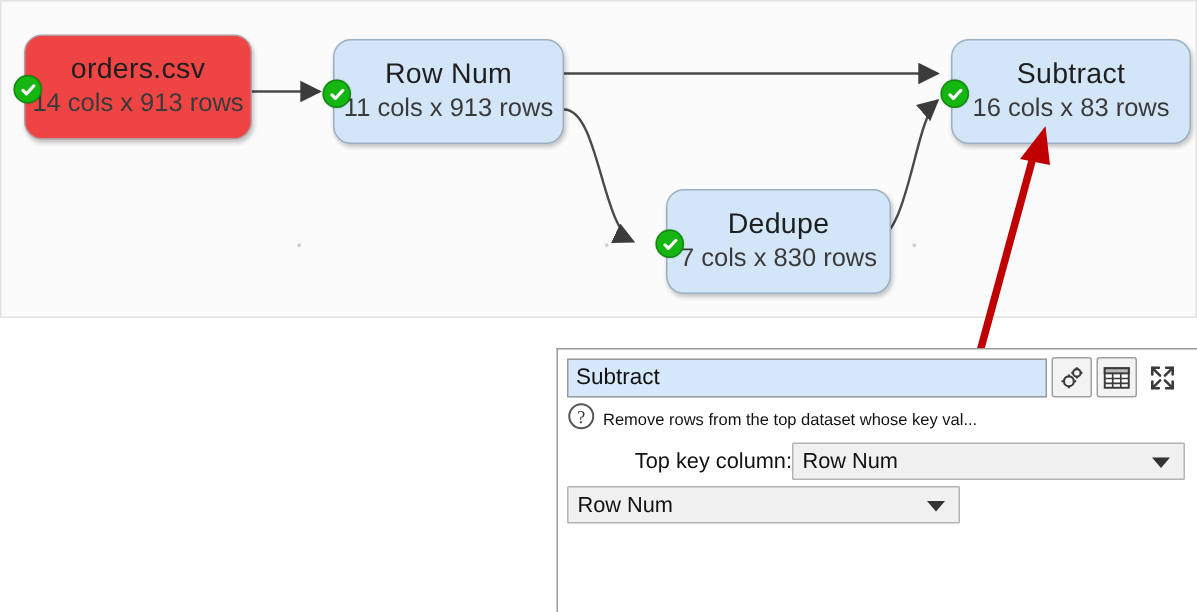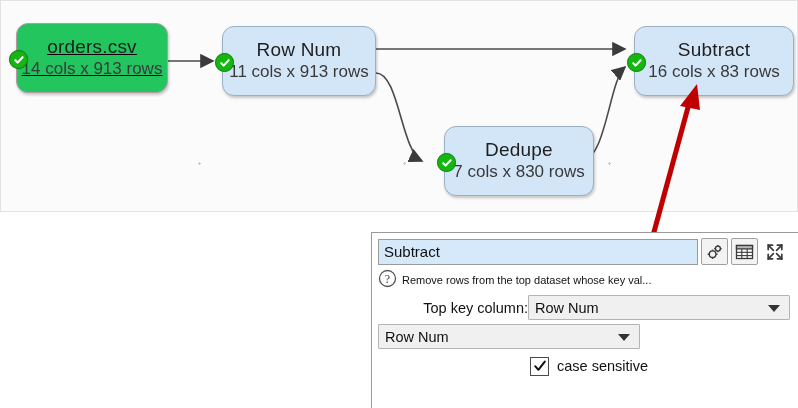--- a/index.html
+++ b/index.html
@@ -30,21 +30,21 @@
 
   .node{
     position:absolute;
     border-radius:12px;
     box-sizing:border-box;
     border:1px solid #9aa3ad;
     box-shadow:1px 2px 3px rgba(0,0,0,.22);
     display:flex;flex-direction:column;
     align-items:center;justify-content:center;
   }
-  .node.pink{background:#22c55e;border-color:#b49aa3;text-decoration:underline;}
+  .node.pink{background:#ef4444;border-color:#b49aa3;}
   .node.blue{background:#d3e6f8;border-color:#9bb0c2;}
   .node .title{
     font-size:19px;color:#1f1f1f;letter-spacing:.2px;
     line-height:1.1;margin-bottom:2px;white-space:nowrap;
   }
   .node .sub{
     font-size:17px;color:#3a3a3a;white-space:nowrap;
   }
   .badge{
     position:absolute;width:17px;height:17px;border-radius:50%;
@@ -266,24 +266,15 @@
     </div>
   </div>
 
   <div class="form-row" id="row-bottom">
     <div class="combo">
       <span class="val">Row Num</span>
       <span class="caret"></span>
     </div>
   </div>
 
-  <div id="row-check">
-    <span class="spacer"></span>
-    <span class="chk">
-      <svg width="14" height="14" viewBox="0 0 14 14">
-        <path d="M2.2,7.2 L5.4,10.8 L11.8,2.6" stroke="#111" stroke-width="2" fill="none" stroke-linecap="round" stroke-linejoin="round"></path>
-      </svg>
-    </span>
-    <span class="chk-label">case sensitive</span>
-  </div>
 
  </div>
 </div>
 
 </body></html>

